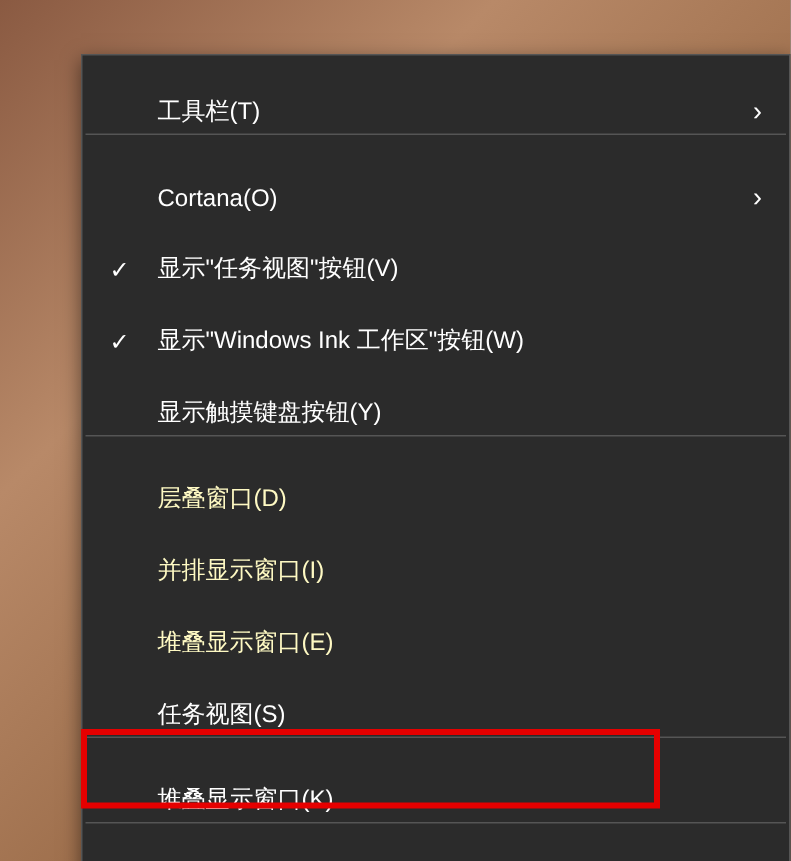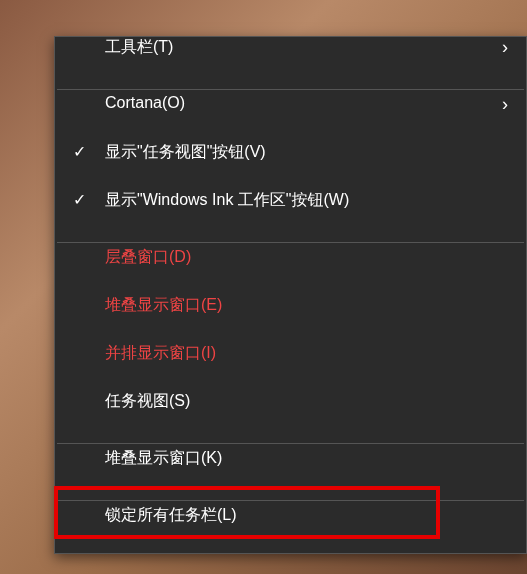--- a/index.html
+++ b/index.html
@@ -19,30 +19,30 @@
       position: absolute;
       top: 36px;
       left: 54px;
       width: 473px;
       background: #2b2b2b;
       border: 1px solid #555;
       box-shadow: 0 4px 12px rgba(0,0,0,0.5);
     }
     .menu-item {
       display: flex;
-      align-items: flex-start;
+      align-items: flex-end;
       height: 48px;
       padding: 0 18px 0 50px;
       color: #ffffff;
       font-size: 16px;
       cursor: pointer;
       position: relative;
     }
     .menu-item.disabled {
-      color: #ef4444;
+      color: #fef9c3;
       cursor: default;
     }
     .menu-item .checkmark {
       position: absolute;
       left: 18px;
       color: #ffffff;
       font-size: 16px;
     }
     .menu-item .chevron {
       margin-left: auto;
@@ -75,29 +75,32 @@
       <span class="chevron">›</span>
     </div>
     <div class="menu-item">
       <span class="checkmark">✓</span>
       <span>显示"任务视图"按钮(V)</span>
     </div>
     <div class="menu-item">
       <span class="checkmark">✓</span>
       <span>显示"Windows Ink 工作区"按钮(W)</span>
     </div>
+    <div class="menu-item">
+      <span>显示触摸键盘按钮(Y)</span>
+    </div>
     <div class="separator"></div>
     <div class="menu-item disabled">
       <span>层叠窗口(D)</span>
     </div>
     <div class="menu-item disabled">
-      <span>堆叠显示窗口(E)</span>
+      <span>并排显示窗口(I)</span>
     </div>
     <div class="menu-item disabled">
-      <span>并排显示窗口(I)</span>
+      <span>堆叠显示窗口(E)</span>
     </div>
     <div class="menu-item">
       <span>任务视图(S)</span>
     </div>
     <div class="separator"></div>
     <div class="menu-item">
       <span>堆叠显示窗口(K)</span>
     </div>
     <div class="separator"></div>
     <div class="menu-item">

